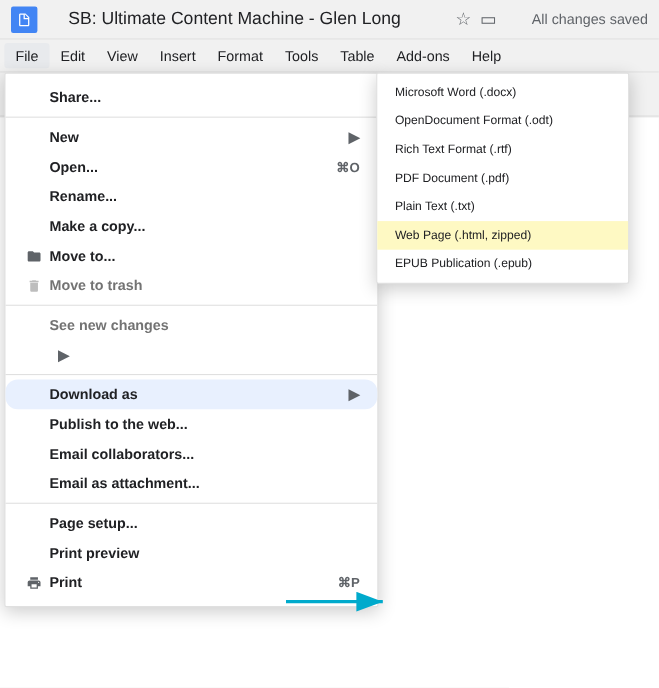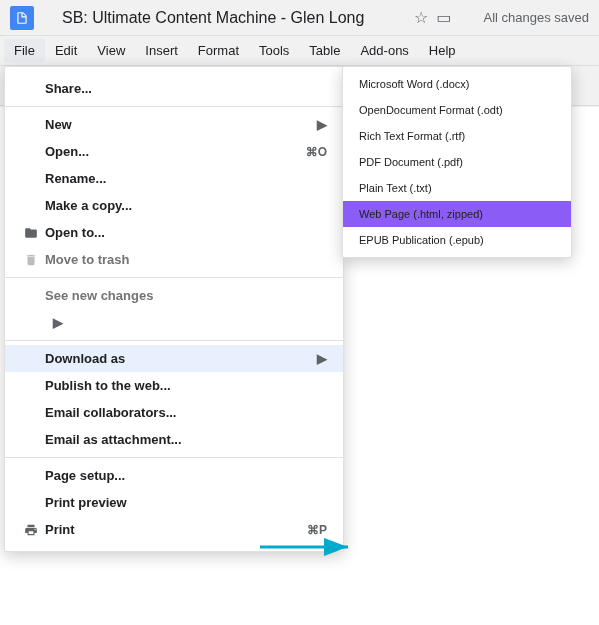--- a/index.html
+++ b/index.html
@@ -169,21 +169,21 @@
     .menu-row {
       display: flex;
       align-items: center;
       padding: 6px 16px;
       cursor: pointer;
       color: #202124;
       font-size: 13px;
       white-space: nowrap;
     }
     .menu-row.disabled { color: #737373; cursor: default; }
-    .menu-row.active-item { background: #e8f0fe; }
+    .menu-row.active-item { background: #e8f0fe; border-radius: 11px; }
 
     .menu-row-label {
       flex: 1;
     }
     .menu-row-shortcut {
       color: #5f6368;
       font-size: 12px;
       margin-left: 20px;
     }
     .menu-row-arrow {
@@ -215,21 +215,21 @@
 
     .submenu-row {
       display: flex;
       align-items: center;
       padding: 7px 16px;
       cursor: pointer;
       color: #202124;
       font-size: 11px;
       white-space: nowrap;
     }
-    .submenu-row.highlighted { background: #8b5cf6; }
+    .submenu-row.highlighted { background: #fef9c3; }
 
   </style>
 </head>
 <body>
 
 <div class="title-bar">
   <div class="title-bar-doc-icon">
     <svg viewBox="0 0 24 24" fill="white">
       <path d="M14 2H6c-1.1 0-2 .9-2 2v16c0 1.1.9 2 2 2h12c1.1 0 2-.9 2-2V8l-6-6zm-1 1.5L18.5 9H13V3.5zM6 20V4h5v7h7v9H6z"></path>
     </svg>
@@ -306,21 +306,21 @@
     <div class="menu-row">
       <span class="menu-row-icon"></span>
       <span class="menu-row-label">Make a copy...</span>
     </div>
     <div class="menu-row">
       <span class="menu-row-icon">
         <svg width="14" height="14" viewBox="0 0 24 24" fill="#5f6368">
             <path d="M10 4H4c-1.1 0-2 .9-2 2v12c0 1.1.9 2 2 2h16c1.1 0 2-.9 2-2V8c0-1.1-.9-2-2-2h-8l-2-2z"></path>
           </svg>
       </span>
-      <span class="menu-row-label">Open to...</span>
+      <span class="menu-row-label">Move to...</span>
     </div>
     <div class="menu-row disabled">
       <span class="menu-row-icon">
         <svg width="14" height="14" viewBox="0 0 24 24" fill="#bdbdbd">
             <path d="M6 19c0 1.1.9 2 2 2h8c1.1 0 2-.9 2-2V7H6v12zM19 4h-3.5l-1-1h-5l-1 1H5v2h14V4z"></path>
           </svg>
       </span>
       <span class="menu-row-label">Move to trash</span>
     </div>
   </div>

